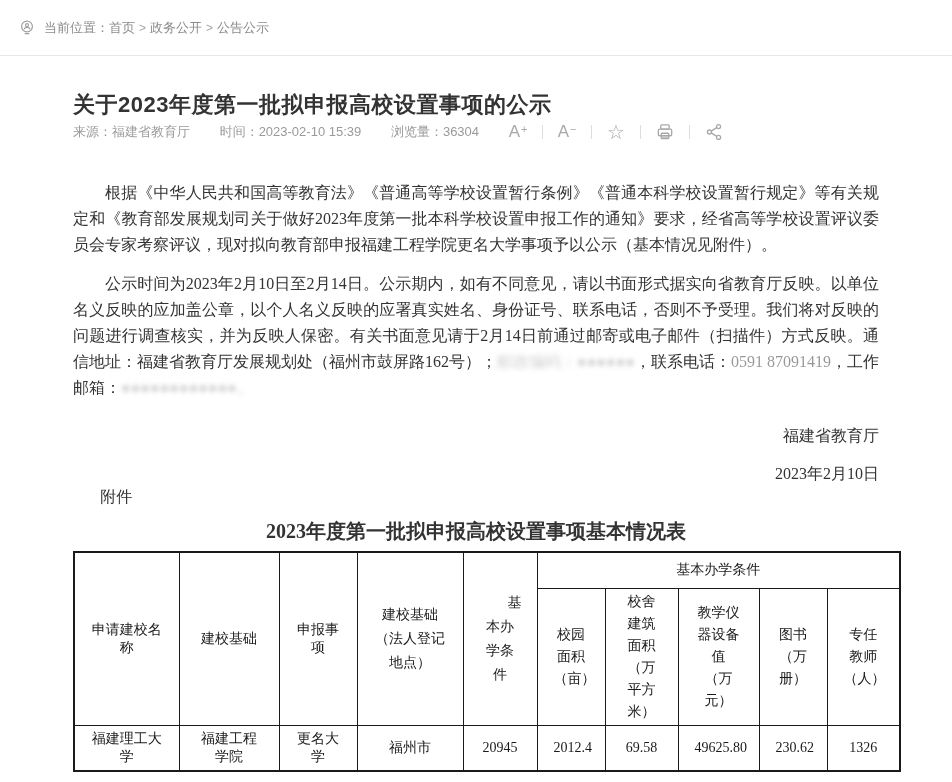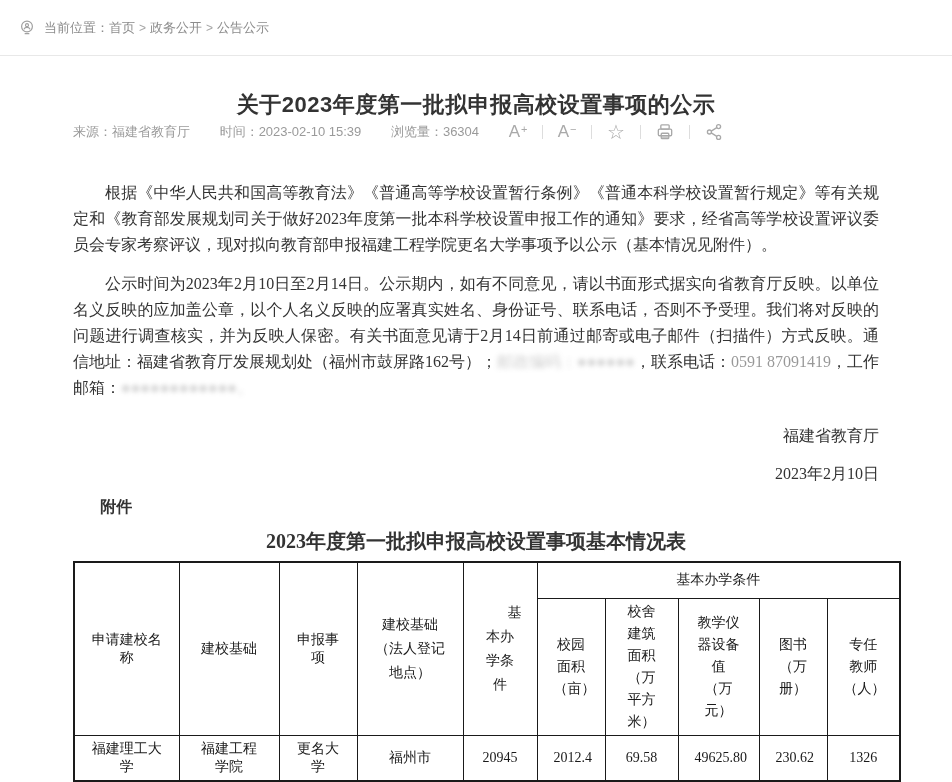--- a/index.html
+++ b/index.html
@@ -13,21 +13,21 @@
     height:56px; display:flex; align-items:center; padding:0 18px;
     border-bottom:1px solid #e8e8e8; background:#fff;
   }
   .crumb-bar .pin { width:18px; height:18px; margin-right:8px; flex:0 0 auto; }
   .crumb-bar, .crumb-bar a { color:#8c8c8c; font-size:13px; text-decoration:none; }
   .crumb-sep { margin:0 4px; color:#a5a5a5; font-size:12px; }
   .crumb-link { cursor:pointer; }
   
   .main { padding:0 73px; }
   .article-title {
-    margin-top:34px; text-align:center; font-size:22px; font-weight:bold;
+    margin-top:34px; font-size:22px; font-weight:bold;
     color:#333; letter-spacing:0.5px; line-height:30px;
   }
   .meta-row {
     display:flex; justify-content:flex-start; align-items:center;
   }
   .meta-left { font-size:13px; color:#9a9a9a; }
   .meta-left span { margin-right:26px; }
   .tools { display:flex; align-items:center; color:#a9a9a9; }
   .tool {
     display:flex; align-items:center; justify-content:center;
@@ -41,21 +41,21 @@
   
   .body-text { margin-top:36px; font-family:"Liberation Serif","DejaVu Serif",serif; font-size:16px; }
   .body-text p { text-indent:2em; line-height:26px; margin-bottom:13px; text-align:justify; }
   .blur { filter:blur(2.5px); opacity:.4; color:#888; }
   .faded { opacity:.5; filter:blur(0.6px); }
   .sign-block { text-align:right; font-family:"Liberation Serif","DejaVu Serif",serif; font-size:16px;margin-top:14px; }
   .sign-org { margin-top:22px; line-height:26px; }
   .sign-date { margin-top:12px; line-height:26px; }
   
   .attach-label {
-    margin-top:10px; font-weight:bold; font-size:16px; text-indent:1.7em;
+    font-weight:normal; font-size:16px; text-indent:1.7em;
     font-family:"Liberation Serif","DejaVu Serif",serif;
   }
   .table-title {
     margin-top:10px; text-align:center; font-weight:bold; font-size:20px;
     font-family:"Liberation Serif","DejaVu Serif",serif;
   }
   table.basic {
     margin-top:6px; border-collapse:collapse; width:826px; table-layout:fixed;
     font-family:"Liberation Serif","DejaVu Serif",serif; font-size:14px; color:#1a1a1a;
     border:2px solid #1a1a1a;

